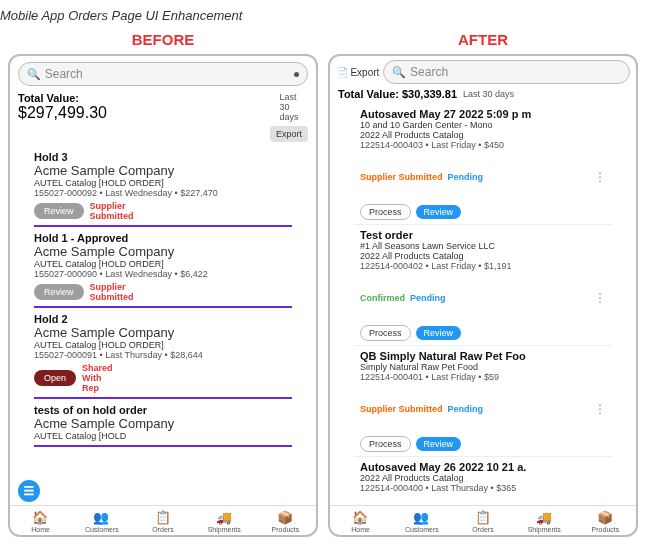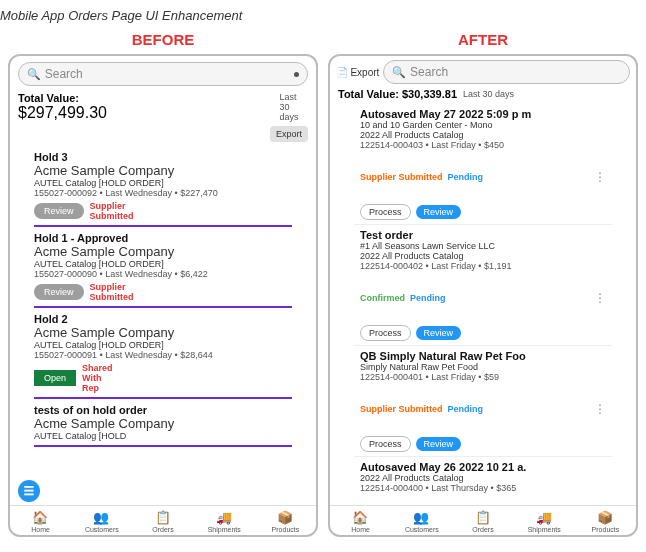--- a/index.html
+++ b/index.html
@@ -149,24 +149,24 @@
     .review-btn-gray {
       background: #9e9e9e;
       color: #fff;
       border: none;
       border-radius: 12px;
       padding: 3px 10px;
       font-size: 9px;
       cursor: pointer;
     }
     .open-btn {
-      background: #15803d;
+      background: #7f1d1d;
       color: #fff;
       border: none;
-      border-radius: 0;
+      border-radius: 8px;
       padding: 3px 10px;
       font-size: 9px;
       cursor: pointer;
     }
     .status-text-red {
       font-size: 9px;
       color: #e53333;
       font-weight: bold;
     }
 
@@ -352,21 +352,21 @@
           <div class="status-row">
             <button class="review-btn-gray">Review</button>
             <span class="status-text-red">Supplier<br>Submitted</span>
           </div>
         </div>
 
         <div class="order-item">
           <div class="order-title">Hold 2</div>
           <div class="order-company">Acme Sample Company</div>
           <div class="order-catalog">AUTEL Catalog [HOLD ORDER]</div>
-          <div class="order-meta">155027-000091 • Last Wednesday • $28,644</div>
+          <div class="order-meta">155027-000091 • Last Thursday • $28,644</div>
           <div class="status-row">
             <button class="open-btn">Open</button>
             <span class="status-text-red">Shared<br>With<br>Rep</span>
           </div>
         </div>
 
         <div class="order-item">
           <div class="order-title">tests of on hold order</div>
           <div class="order-company">Acme Sample Company</div>
           <div class="order-catalog">AUTEL Catalog [HOLD</div>

